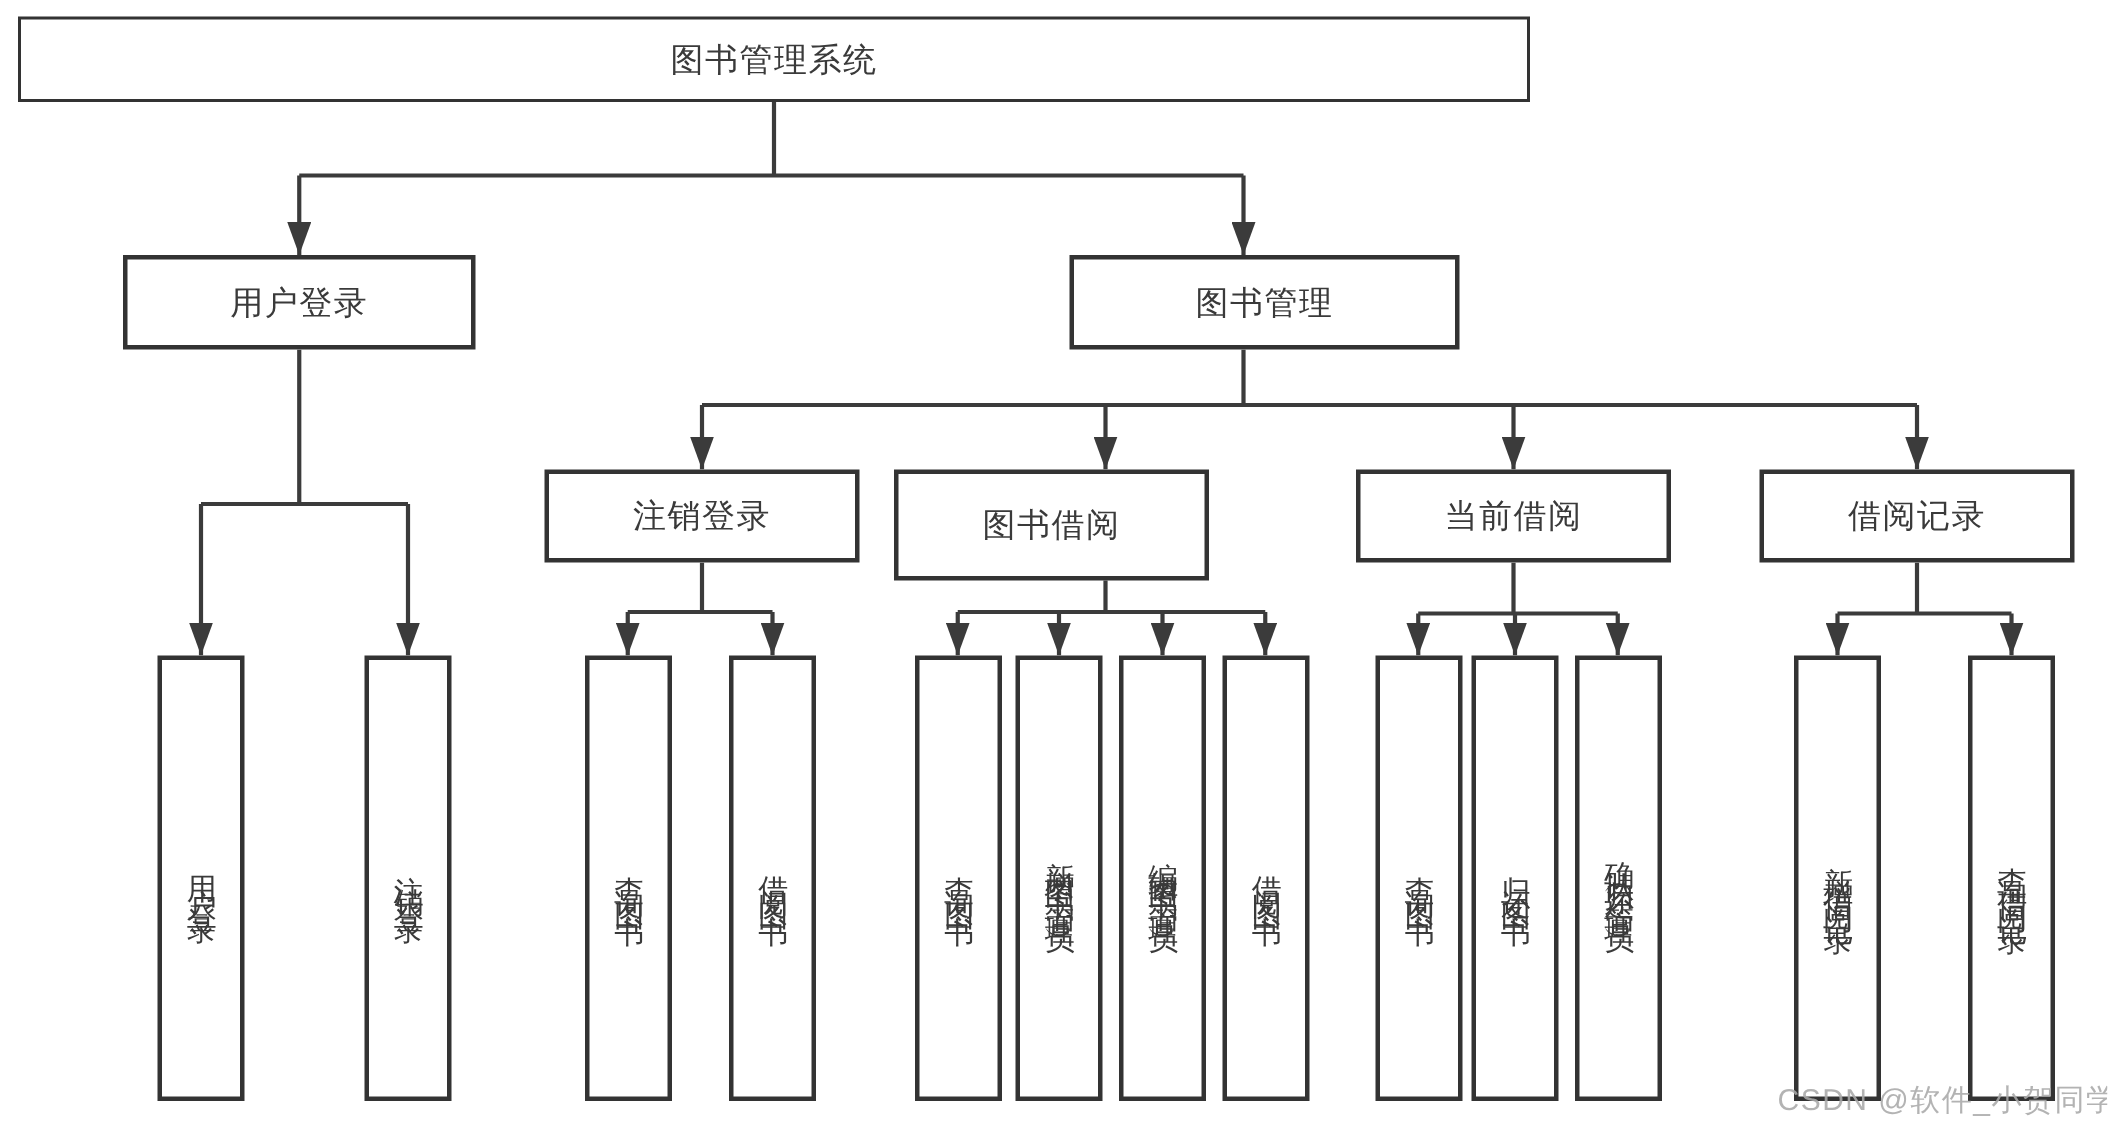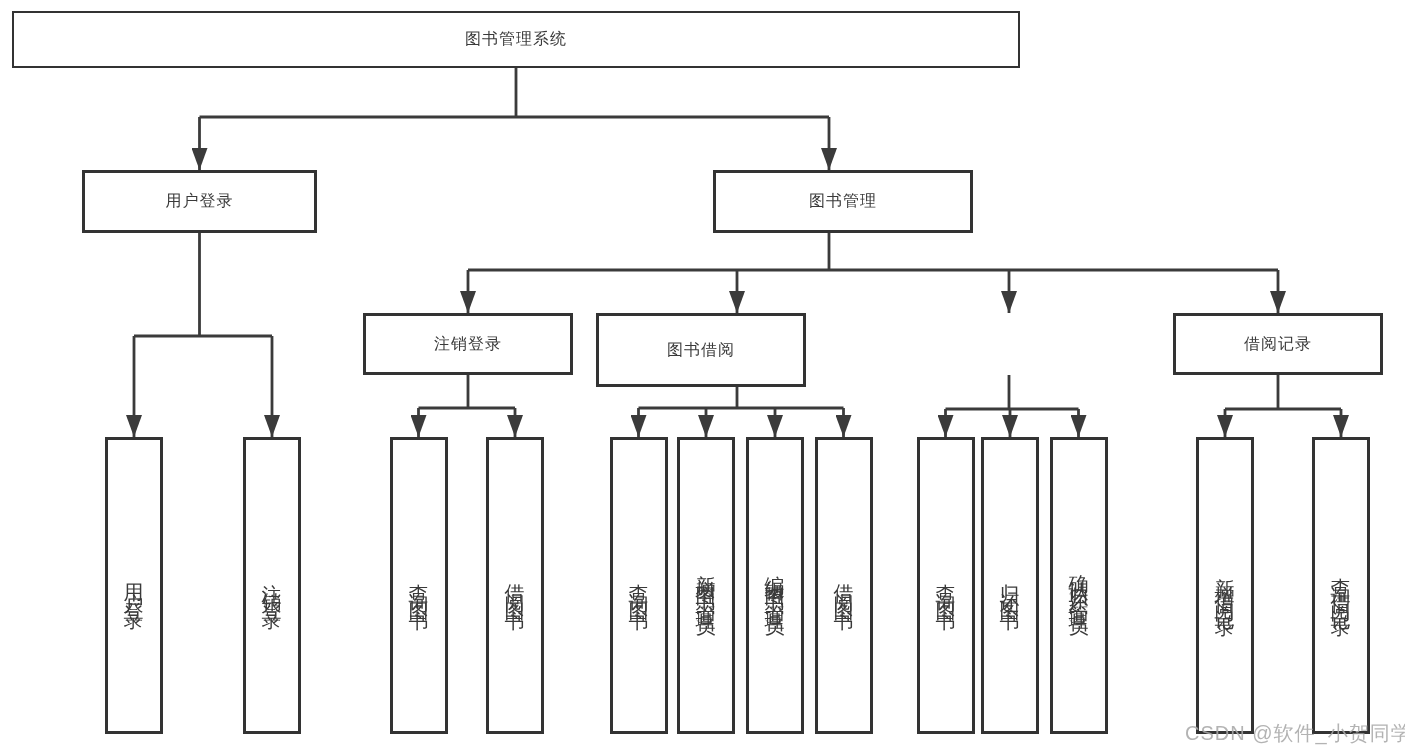--- a/index.html
+++ b/index.html
@@ -18,21 +18,21 @@
     pointer-events: none;
   }
   .node {
     position: absolute;
     box-sizing: border-box;
     border: 3px solid #333333;
     background: #ffffff;
     display: flex;
     align-items: center;
     justify-content: center;
-    font-size: 16px;
+    font-size: 22px;
     color: #3a3a3a;
     letter-spacing: 1px;
     white-space: nowrap;
   }
   .node.root { border-width: 2px; }
   .leaf {
     position: absolute;
     box-sizing: border-box;
     border: 3px solid #333333;
     background: #ffffff;
@@ -106,20 +106,21 @@
     </g>
   </svg>
 
   <div class="node root" style="left:12px; top:11px; width:1008px; height:57px;">图书管理系统</div>
 
   <div class="node" style="left:82px; top:170px; width:235px; height:63px;">用户登录</div>
   <div class="node" style="left:713px; top:170px; width:260px; height:63px;">图书管理</div>
 
   <div class="node" style="left:363px; top:313px; width:210px; height:62px;">注销登录</div>
   <div class="node" style="left:596px; top:313px; width:210px; height:74px;text-align:right;">图书借阅</div>
+  <div class="node" style="left:904px; top:313px; width:210px; height:62px;">当前借阅</div>
   <div class="node" style="left:1173px; top:313px; width:210px; height:62px;">借阅记录</div>
 
   <div class="leaf" style="left:105px;">
     <span class="vtext">用户登录</span>
   </div>
   <div class="leaf" style="left:243px;">
     <span class="vtext">注销登录</span>
   </div>
 
   <div class="leaf" style="left:390px;">

